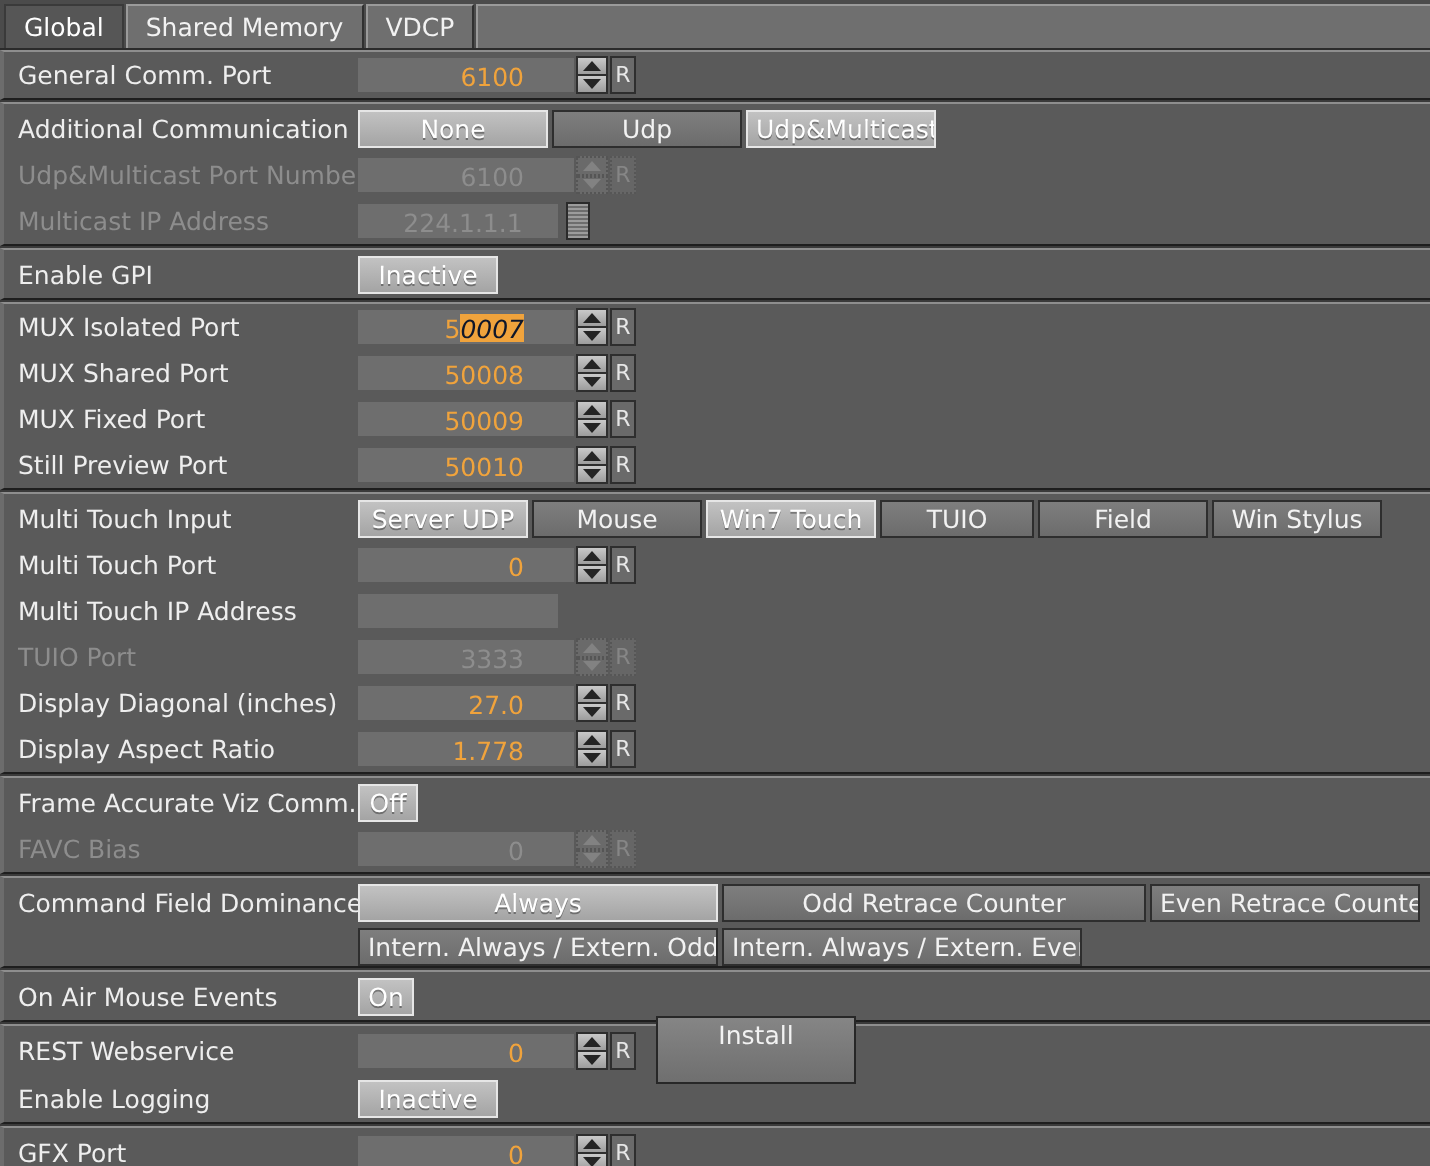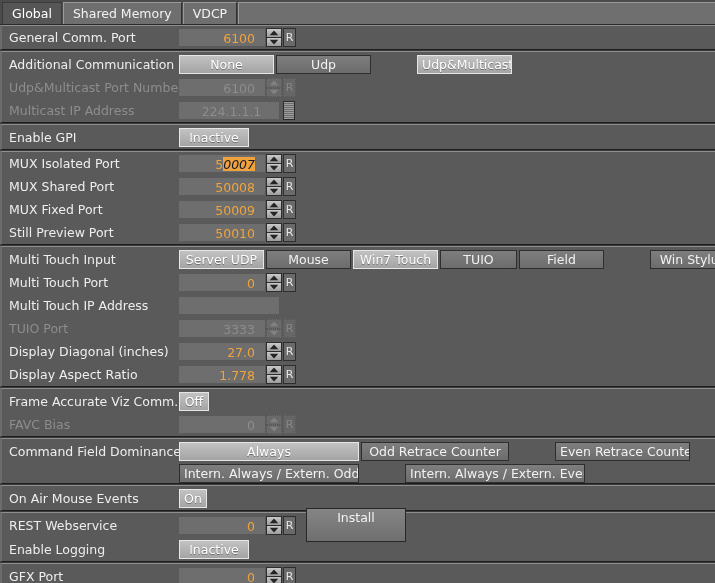--- a/index.html
+++ b/index.html
@@ -71,23 +71,23 @@
   .ctl{display:flex;align-items:center;}
 
   
   .field{
     height:17px;line-height:17px;
     background:#6e6e6e;
     border:1px solid #6e6e6e;
     box-sizing:border-box;
     color:#f0a33c;
     text-align:right;
-    padding-right:9px;
+    padding-right:24px;
     font-size:12.5px;
-    width:86px;
+    width:108px;
     overflow:hidden;
     white-space:nowrap;
     cursor:text;
   }
   .field.dim{color:#8d8d8d;}
   .field.sel .pre{color:#f0a33c;}
   .field.sel .hl{background:#f0a33c;color:#0f172a;font-style:italic;}
   .field.wide{width:100px;text-align:center;padding-left:5px;padding-right:0;color:#8d8d8d;}
 
   .spin{
@@ -147,21 +147,21 @@
     overflow:hidden;
   }
   .btn.on{
     background:linear-gradient(#c2c2c2,#a4a4a4);
     border:1px solid #e6e6e6;
     color:#ffffff;
     text-shadow:0 1px 0 rgba(0,0,0,.35);
   }
   .btngrp{display:flex;}
   .btngrp .btn{margin-right:2px;}
-  .btngrp .btn:last-child{margin-right:0;margin-left:44px;}
+  .btngrp .btn:last-child{margin-right:0;}
   .btnrow2{padding-left:177px;height:20px;display:flex;align-items:center;}
   .pushbtn{
     height:34px;line-height:17px;
     box-sizing:border-box;
     background:linear-gradient(#858585,#6f6f6f);
     border:1px solid #272727;
     color:#f2f2f2;font-size:12.5px;text-align:center;
     cursor:default;
   }
   .gap{width:10px;}
@@ -445,21 +445,21 @@
           <div class="rbtn dim">R</div>
         </div>
       </div>
     </div>
 
     <div class="group">
       <div class="row tall">
         <div class="lbl">Command Field Dominance</div>
         <div class="btngrp">
           <div class="btn on" style="width:180px">Always</div>
-          <div class="btn" style="width:148px">Odd Retrace Counter</div>
+          <div class="btn" style="width:212px">Odd Retrace Counter</div>
           <div class="btn" style="width:135px">Even Retrace Counter</div>
         </div>
       </div>
       <div class="btnrow2">
         <div class="btngrp">
           <div class="btn" style="width:180px">Intern. Always / Extern. Odd</div>
           <div class="btn" style="width:180px">Intern. Always / Extern. Even</div>
         </div>
       </div>
     </div>

